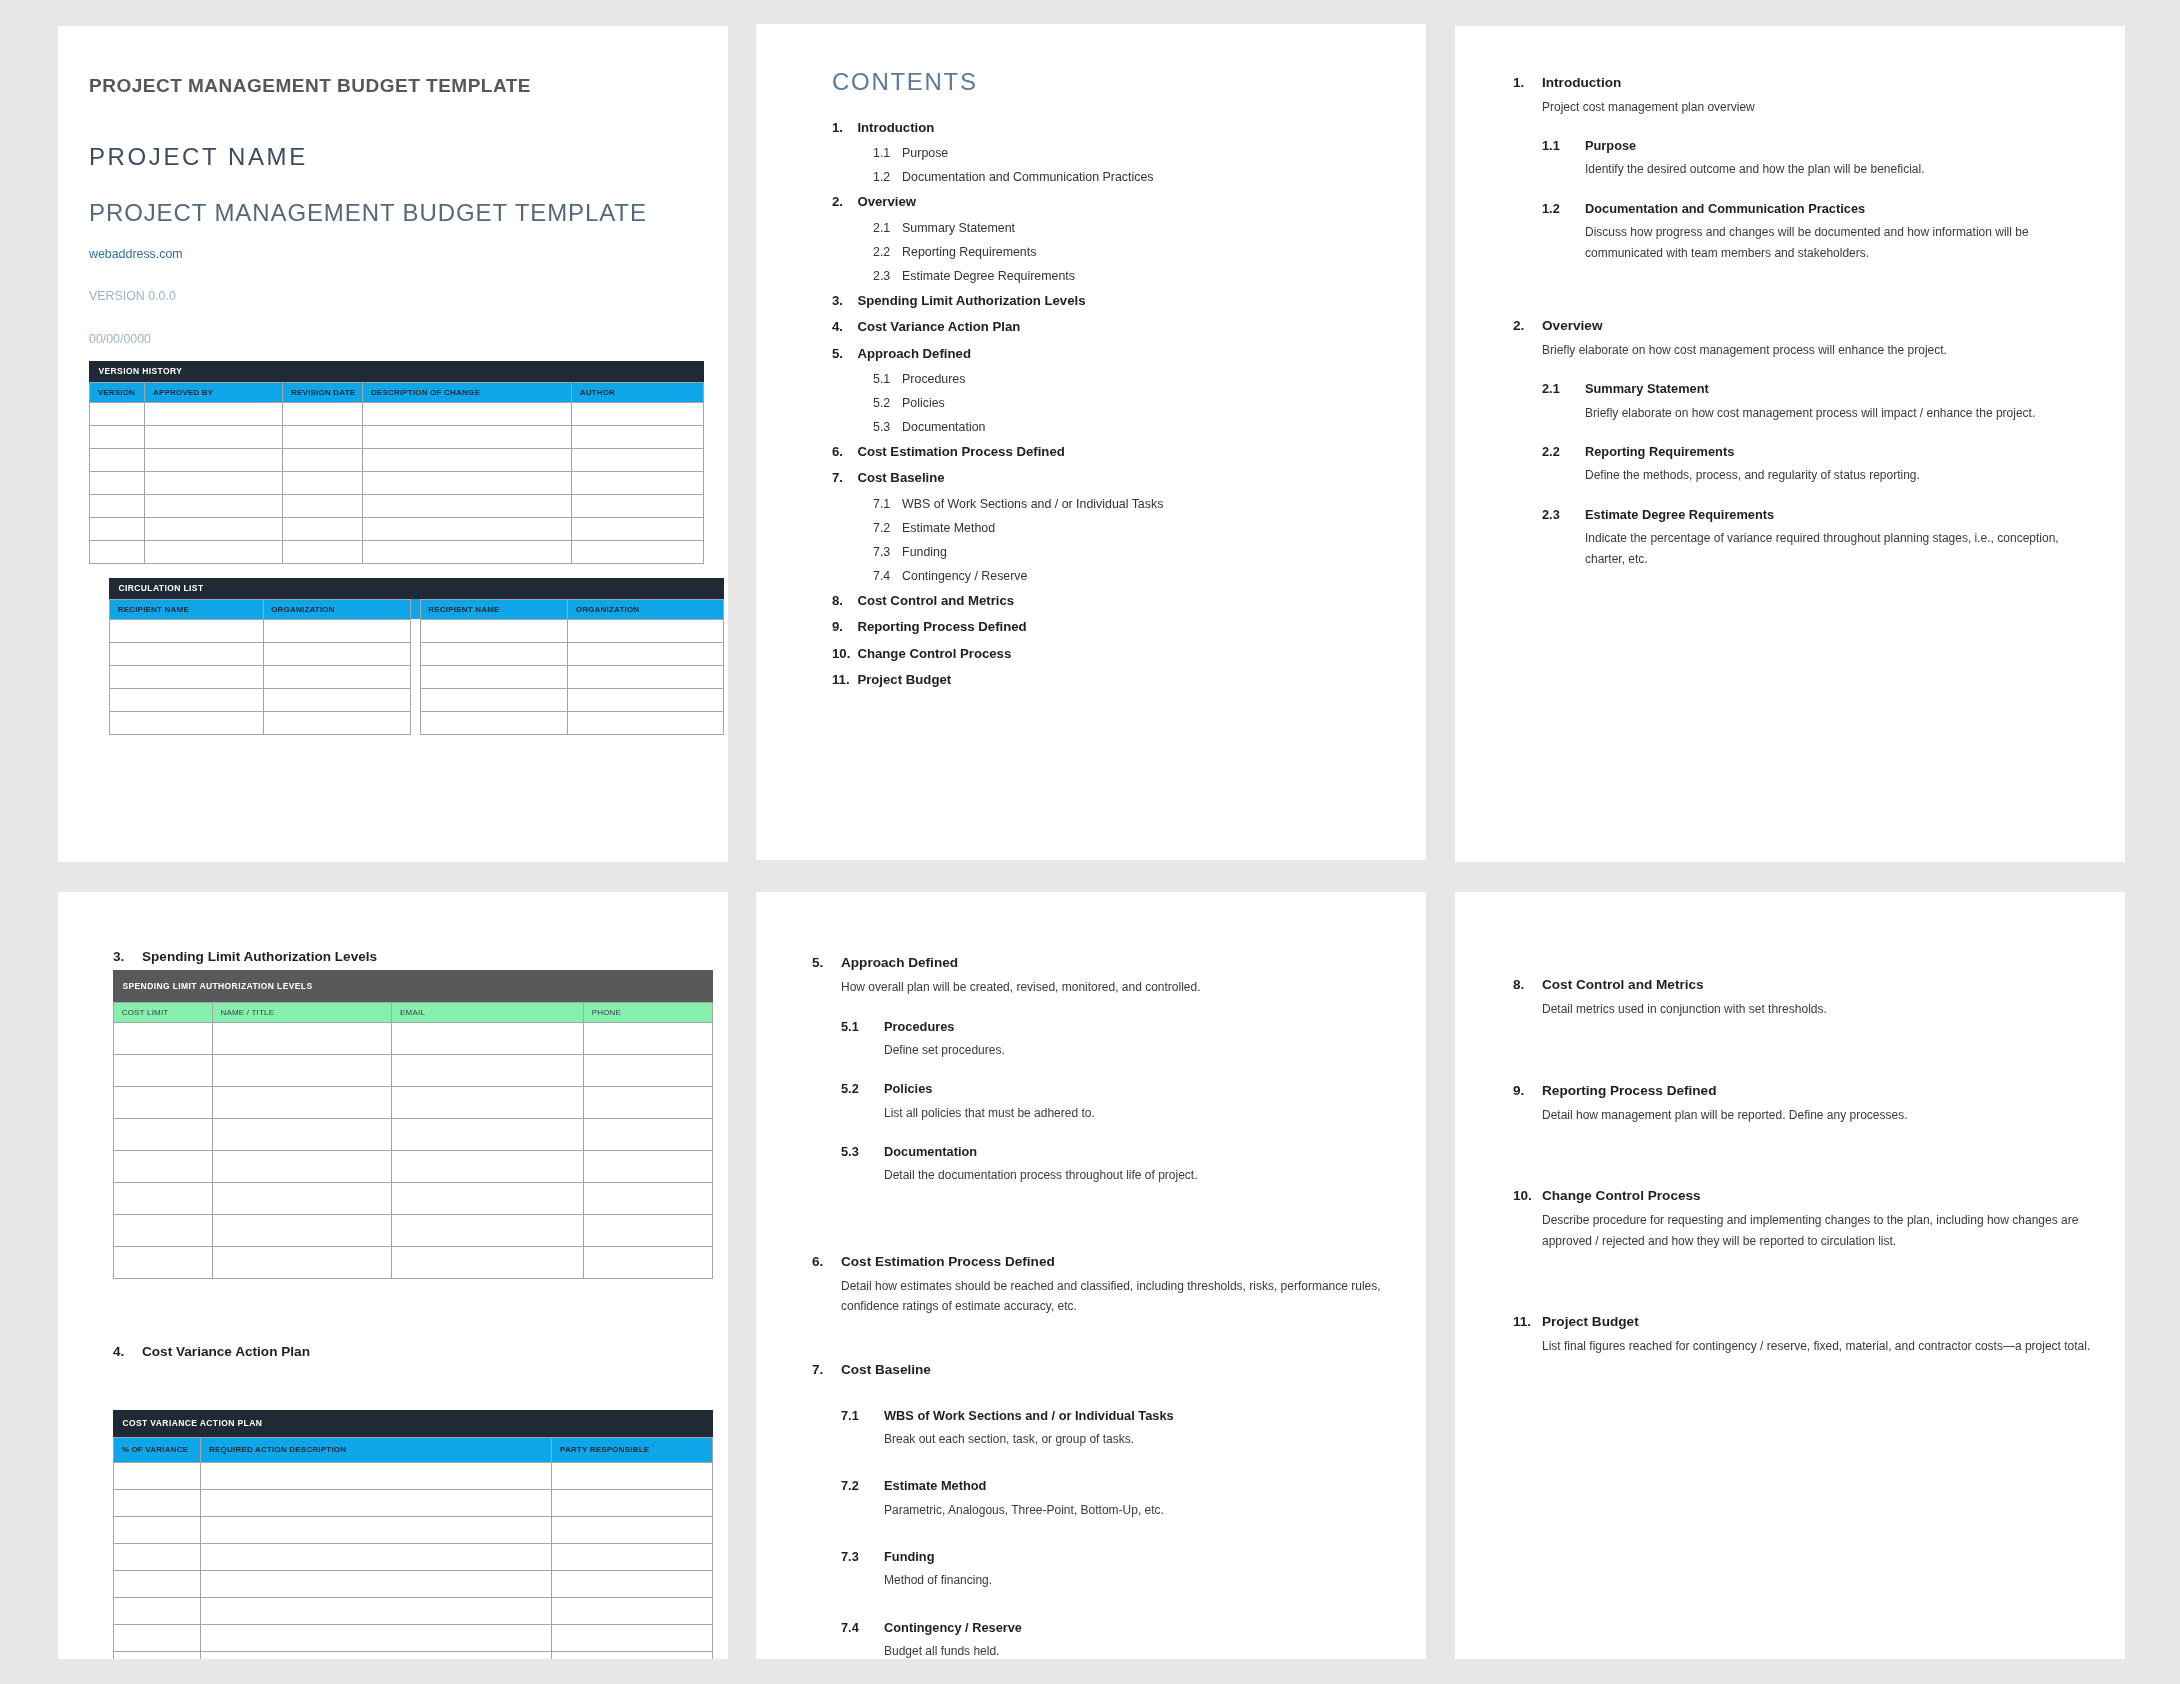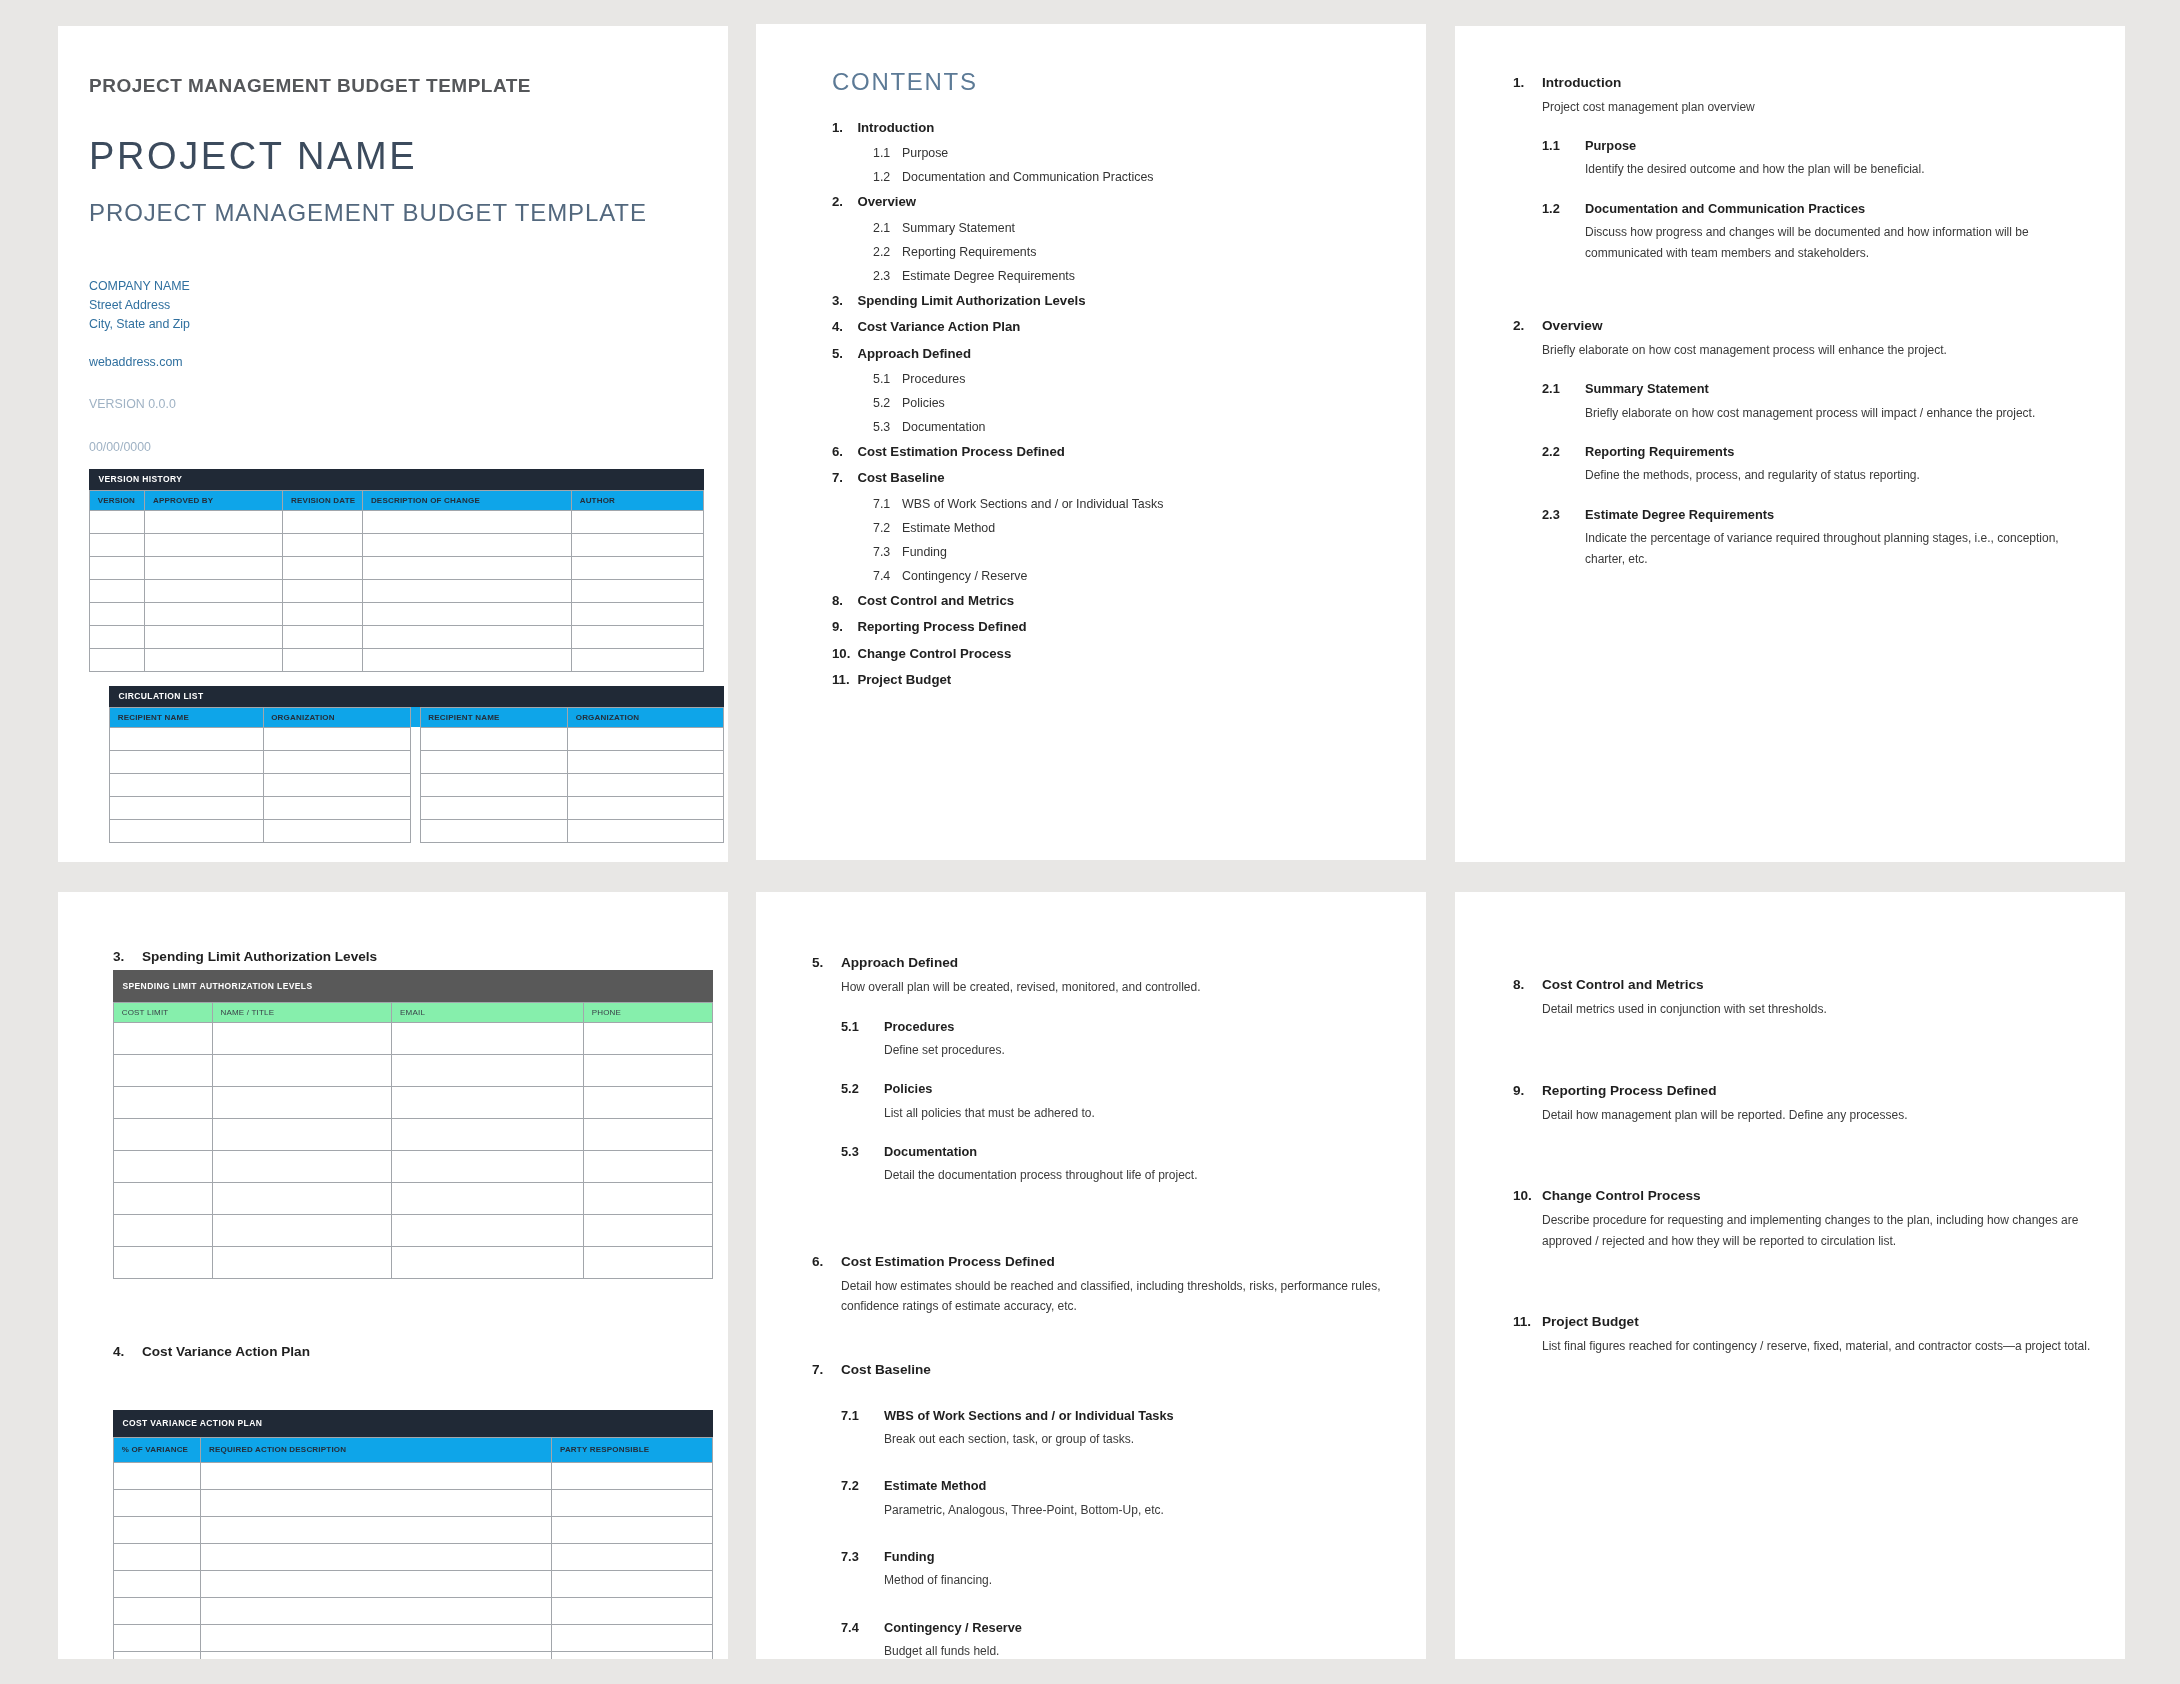--- a/index.html
+++ b/index.html
@@ -13,21 +13,21 @@
   .page{position:absolute;background:#ffffff;overflow:hidden;box-sizing:border-box;}
   #p1{left:58px;top:25.6px;width:670px;height:836px;padding:49px 24px 0 31px;}
   #p2{left:756px;top:24px;width:670px;height:836px;padding:43px 31px 0 76px;}
   #p3{left:1455px;top:25.6px;width:670px;height:836px;padding:47px 25.6px 0 58px;}
   #p4{left:58px;top:892px;width:670px;height:767px;padding:55px 15.3px 0 55px;}
   #p5{left:756px;top:892px;width:670px;height:767px;padding:61px 25.6px 0 56px;}
   #p6{left:1455px;top:892px;width:670px;height:767px;padding:83px 25.6px 0 58px;}
 
   
   .kicker{font-size:19px;font-weight:bold;letter-spacing:0.5px;color:#55575a;line-height:22px;}
-  .cover-title{margin-top:39px;font-size:38px;font-weight:400;letter-spacing:2.6px;color:#3c4b5d;line-height:41px;}
+  .cover-title{margin-top:39px;font-size:24px;font-weight:400;letter-spacing:2.6px;color:#3c4b5d;line-height:41px;}
   .cover-subtitle{margin-top:22px;font-size:24px;font-weight:400;letter-spacing:0.9px;color:#53687e;line-height:27px;}
   .company{margin-top:51px;font-size:12.4px;color:#30709f;line-height:19px;}
   .webaddress{margin-top:19px;font-size:12.4px;color:#30709f;line-height:19px;}
   .muted-line{margin-top:23px;font-size:12.4px;color:#9fb2c4;line-height:19px;}
   .muted-line.date{margin-top:24px;}
 
   
   .doc-table{width:100%;}
   .tbl-bar{box-sizing:border-box;color:#ffffff;font-weight:bold;font-size:8.5px;letter-spacing:0.4px;
            display:flex;align-items:center;padding-left:9.4px;}
@@ -80,25 +80,20 @@
 </style>
 </head>
 <body>
 
 <div class="canvas">
 
   <div class="page" id="p1">
     <div class="kicker">PROJECT MANAGEMENT BUDGET TEMPLATE</div>
     <div class="cover-title">PROJECT NAME</div>
     <div class="cover-subtitle">PROJECT MANAGEMENT BUDGET TEMPLATE</div>
-    <div class="company">
-      <div>COMPANY NAME</div>
-      <div>Street Address</div>
-      <div>City, State and Zip</div>
-    </div>
     <div class="webaddress">webaddress.com</div>
     <div class="muted-line">VERSION 0.0.0</div>
     <div class="muted-line date">00/00/0000</div>
 
     <div class="doc-table vh-wrap">
       <div class="tbl-bar bar-navy">VERSION HISTORY</div>
       <table class="vh-table">
         <colgroup>
             <col style="width:9%">
             <col style="width:22.5%">

